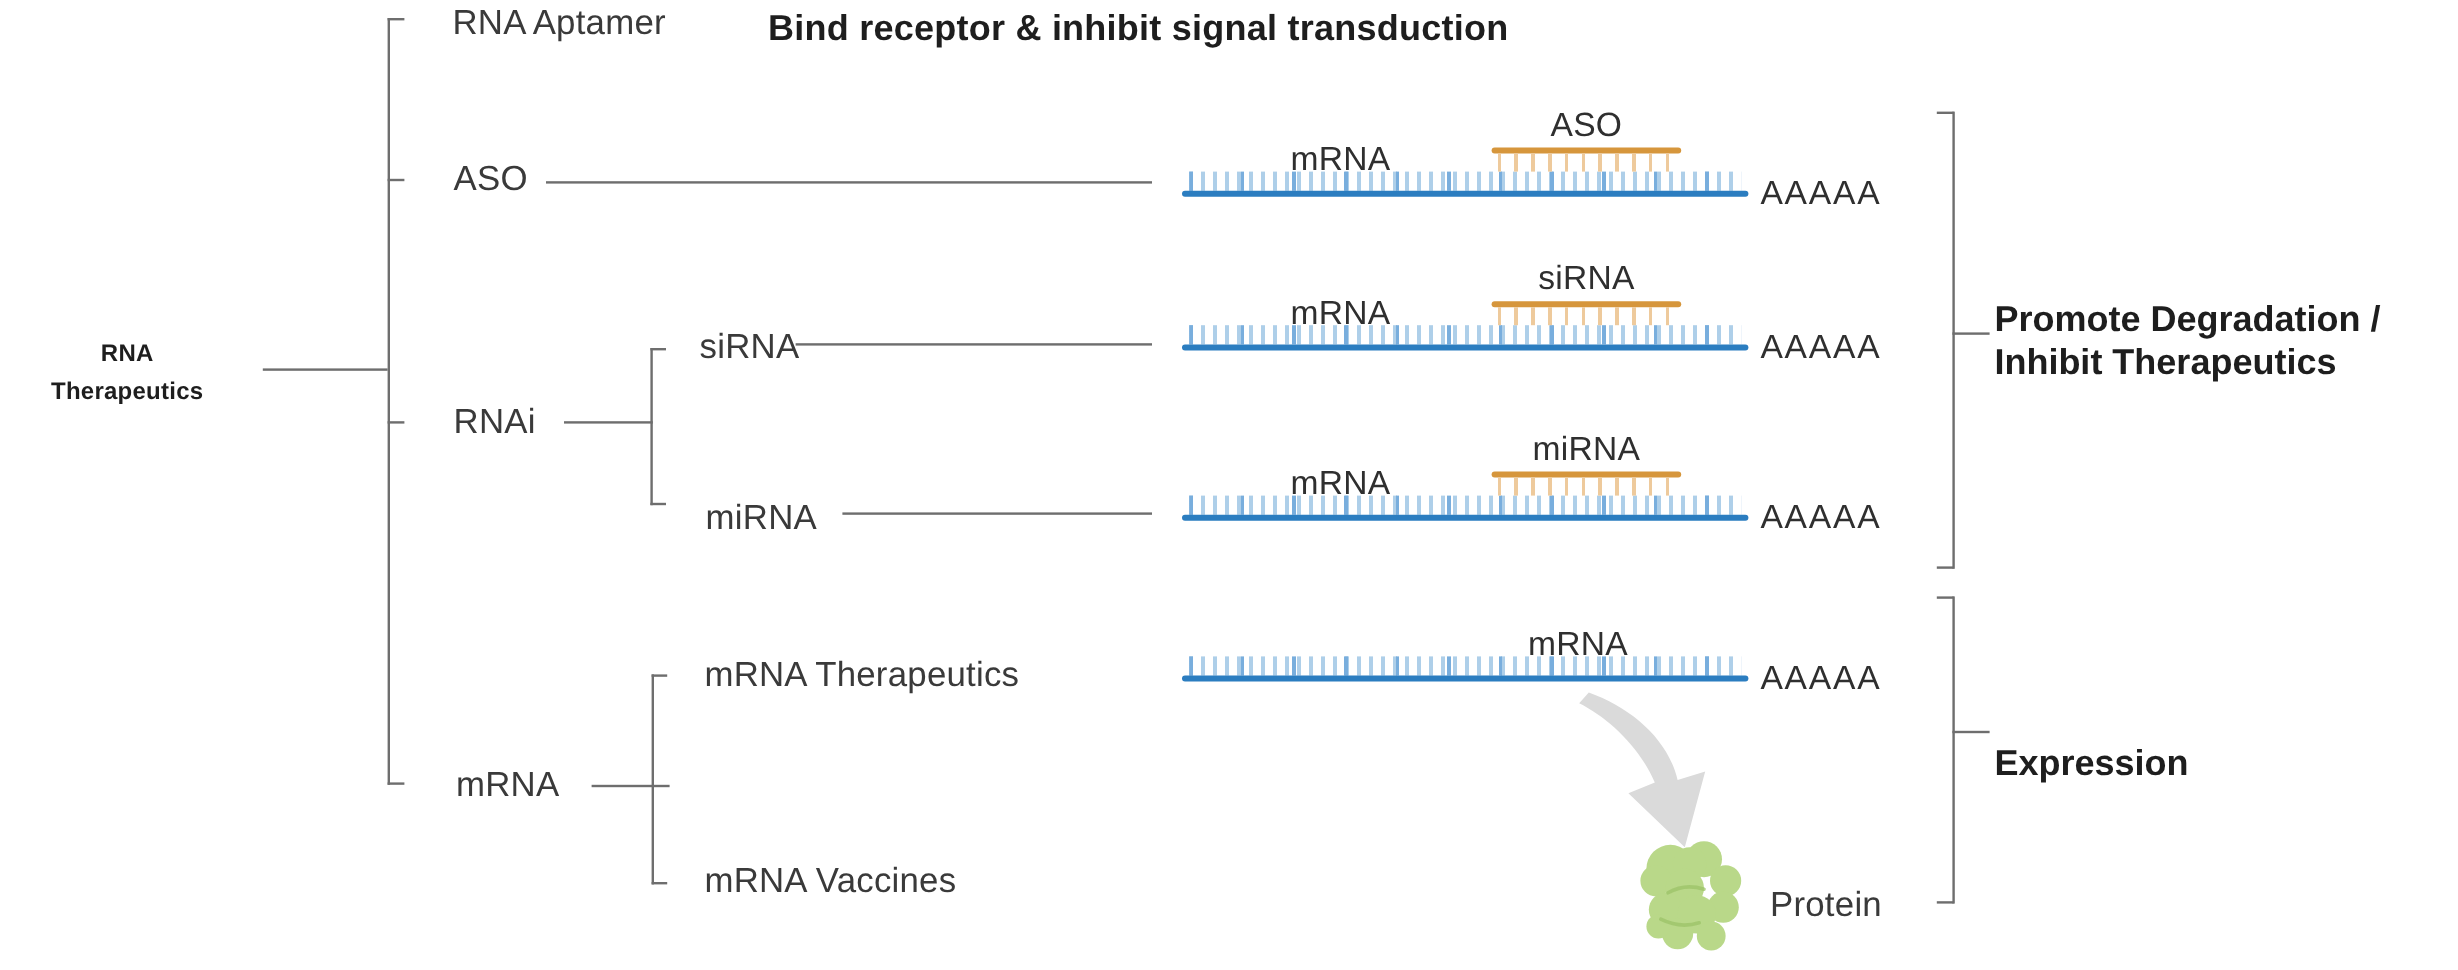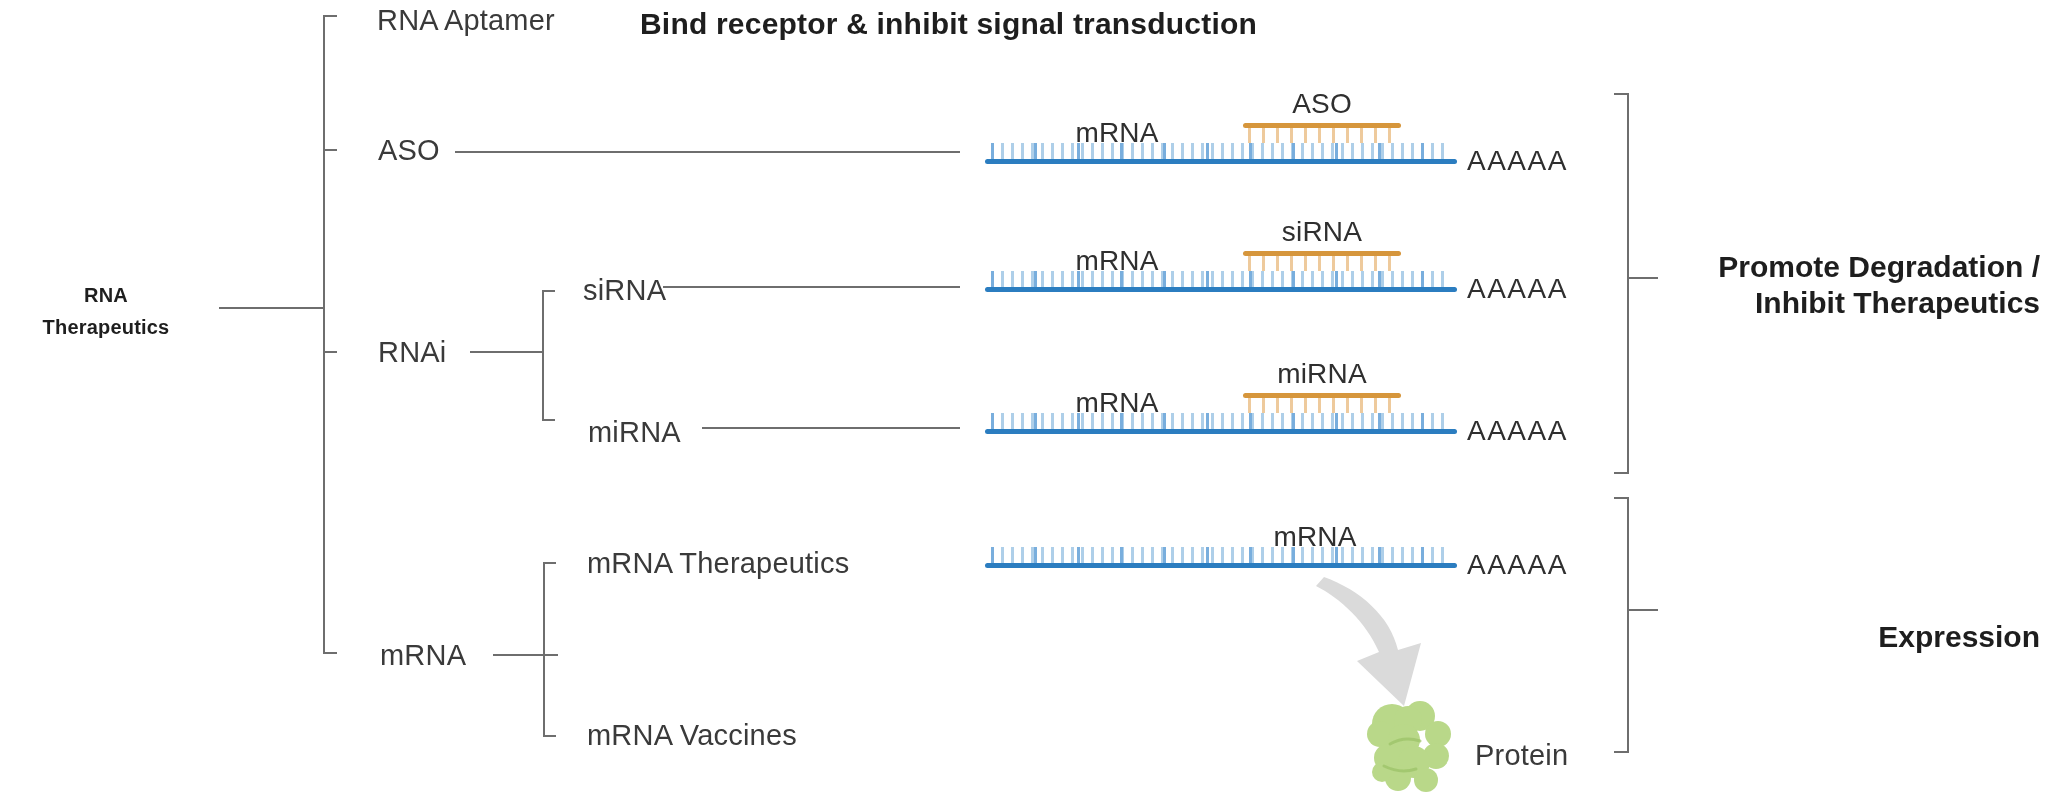--- a/index.html
+++ b/index.html
@@ -10,21 +10,21 @@
   .ln{position:absolute;background:var(--tree-line,#6e6e6e);}
   .h{height:2px;}
   .v{width:2px;}
 
   
   .lbl{position:absolute;font-size:29px;color:var(--text-normal,#3a3a3a);
        white-space:nowrap;transform:translateY(-50%);letter-spacing:.2px;}
   .b{font-weight:bold;color:var(--text-dark,#1e1e1e);}
 
   .root-lbl{left:0;width:212px;text-align:center;font-size:20px;}
-  .rlabel{position:absolute;left:1662px;width:378px;text-align:right;
+  .rlabel{position:absolute;left:1662px;width:378px;text-align:left;
           transform:translateY(-50%);font-weight:bold;font-size:30px;
           color:var(--text-dark,#1e1e1e);white-space:nowrap;}
 
   
   .strand{position:absolute;width:472px;height:0;}
   .strand .bb{position:absolute;left:0;top:0;width:472px;height:5px;
               background:var(--mrna-line,#2b7dc0);border-radius:3px;}
   .strand .ticks{position:absolute;left:6px;top:-16px;width:460px;height:16px;
               background:
                 repeating-linear-gradient(90deg,var(--mrna-tick-dark,#79aedd) 0 3px,transparent 3px 43px),

